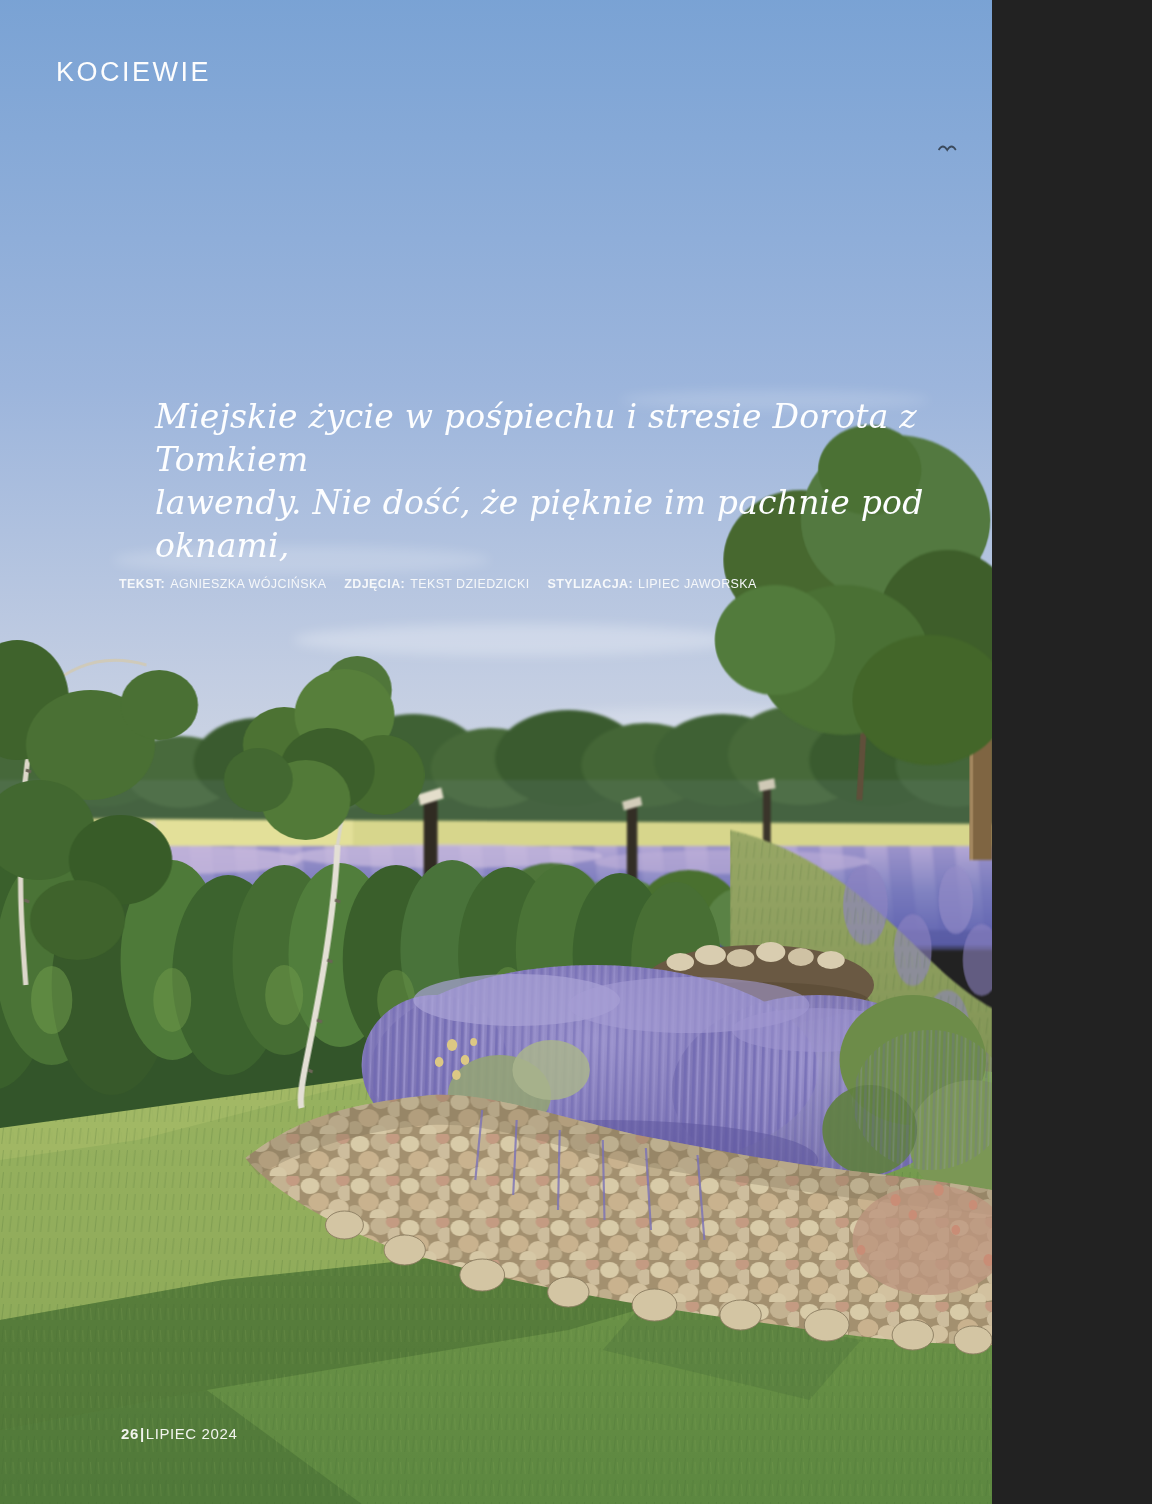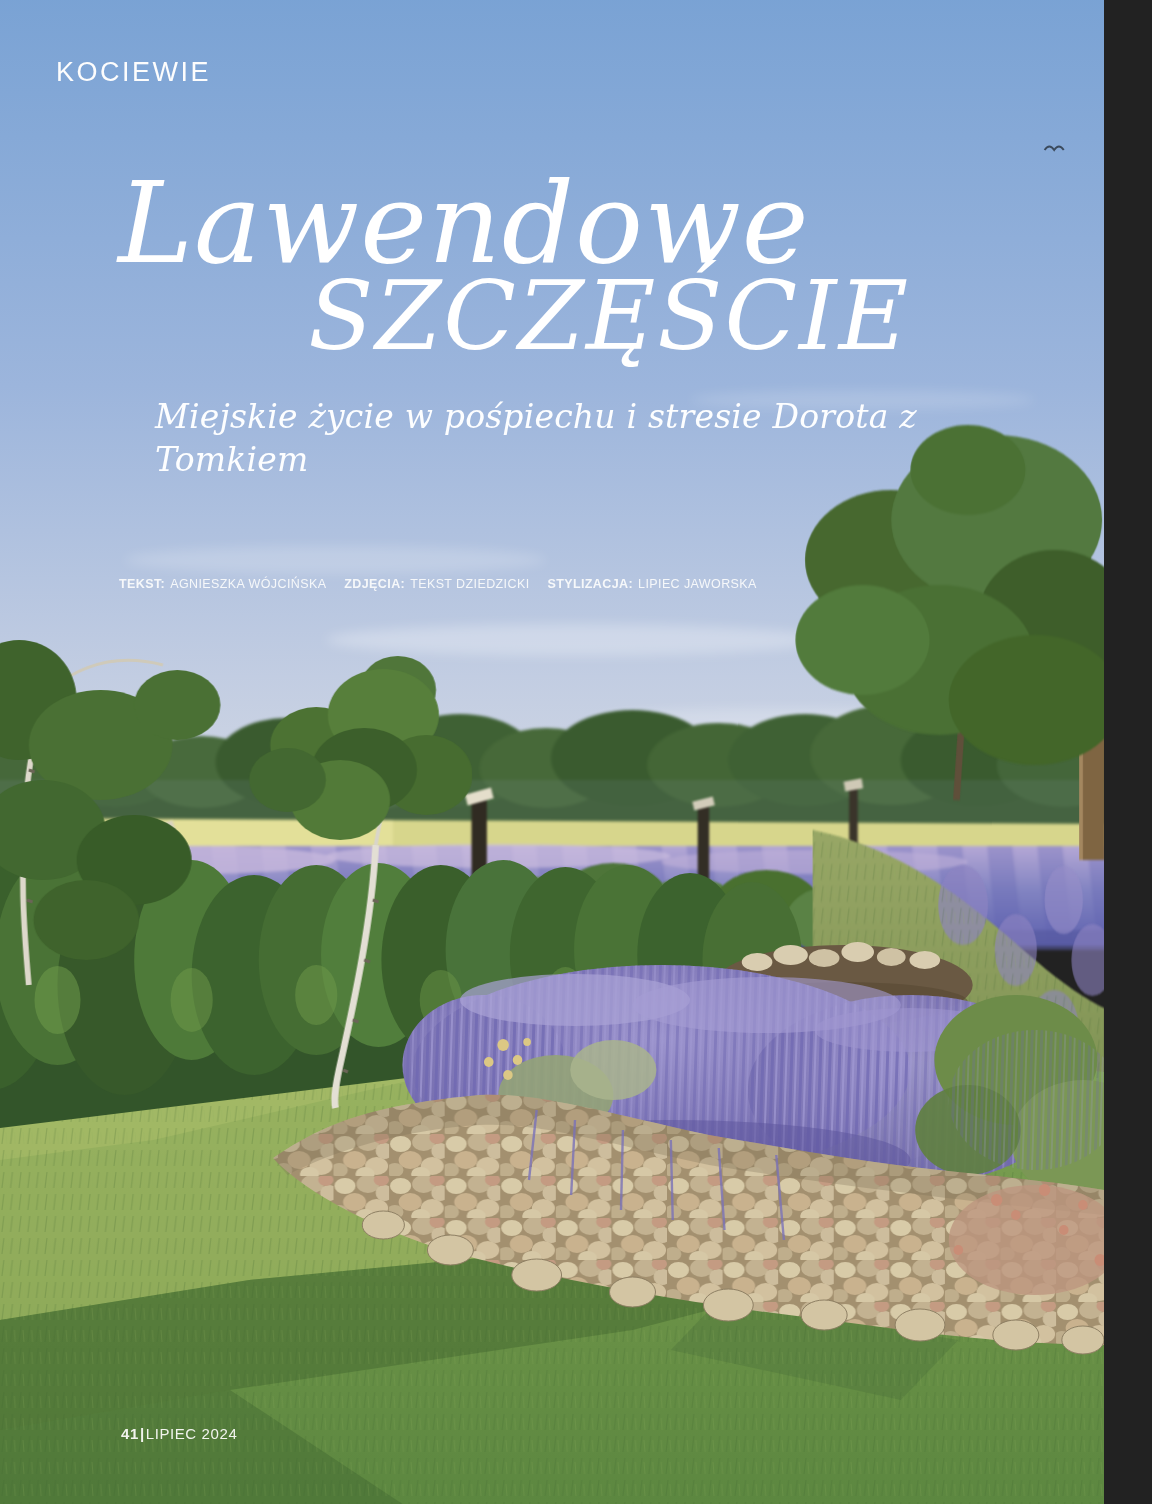--- a/index.html
+++ b/index.html
@@ -1,17 +1,17 @@
 <!DOCTYPE html>
 <html><head>
 <meta charset="utf-8">
 <style>
   html,body{margin:0;padding:0;background:#222;}
   .page{
-    position:relative;width:1104px;height:1504px;overflow:hidden;
+    position:relative;width:992px;height:1504px;overflow:hidden;
     font-family:"Liberation Sans","DejaVu Sans",sans-serif;
   }
   .photo{position:absolute;inset:0;}
   .photo svg{display:block;width:100%;height:100%;}
   .txt{position:absolute;color:#ffffff;}
   .kicker{
     left:56px;top:57px;font-size:27px;font-weight:400;letter-spacing:2.5px;
     color:#fdfdfd;
   }
   .title{left:118px;top:166px;width:792px;font-family:"DejaVu Serif","Liberation Serif",serif;font-style:italic;}
@@ -304,32 +304,29 @@
       <ellipse cx="185" cy="705" rx="45" ry="35" fill="#4a7034"></ellipse>
       <ellipse cx="45" cy="830" rx="65" ry="50" fill="#426830"></ellipse>
       <ellipse cx="140" cy="860" rx="60" ry="45" fill="#385c28"></ellipse>
       <ellipse cx="90" cy="920" rx="55" ry="40" fill="#3f632c"></ellipse>
     </g>
   </svg>
   </div>
 
   <div class="txt kicker">KOCIEWIE</div>
 
-  <div class="txt title">
-    <div class="t1">Lawendowe</div>
-    <div class="t2">SZCZĘŚCIE</div>
-  </div>
 
   <div class="txt lead">
     <div>Miejskie życie w pośpiechu i stresie Dorota z Tomkiem</div>
+    <div>lawendy. Nie dość, że pięknie im pachnie pod oknami,</div>
   </div>
 
   <div class="txt credits">
     <span class="seg"><span class="lab">TEKST:</span><span>AGNIESZKA WÓJCIŃSKA</span></span>
     <span class="seg"><span class="lab">ZDJĘCIA:</span><span>TEKST DZIEDZICKI</span></span>
     <span class="seg"><span class="lab">STYLIZACJA:</span><span>LIPIEC JAWORSKA</span></span>
   </div>
 
   <div class="txt footer">
-    <span class="num">41</span><span class="sep">|</span><span>LIPIEC 2024</span>
+    <span class="num">26</span><span class="sep">|</span><span>LIPIEC 2024</span>
   </div>
 
 </div>
 
 </body></html>

